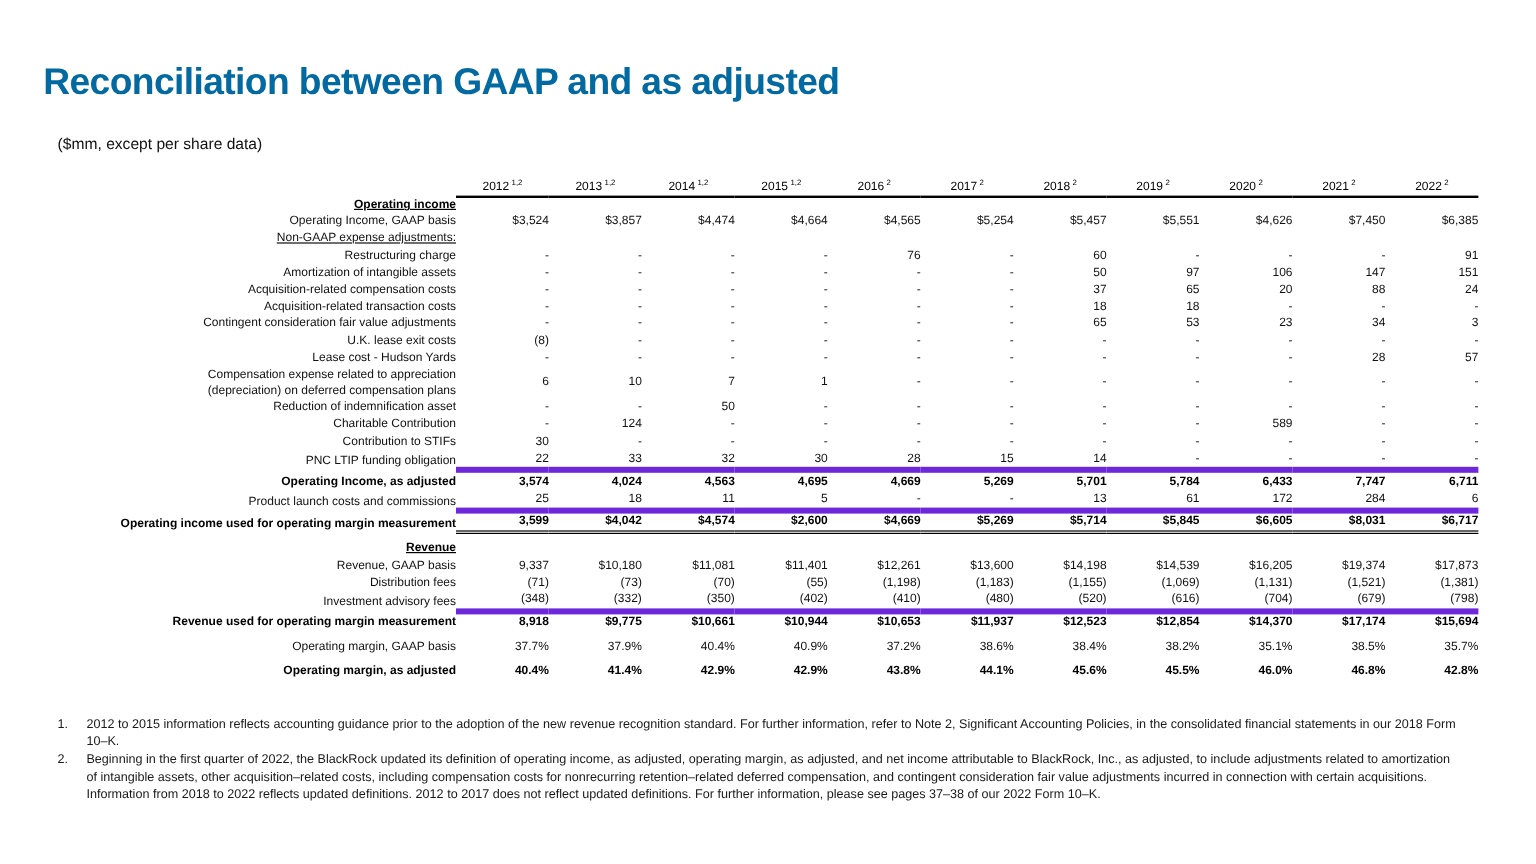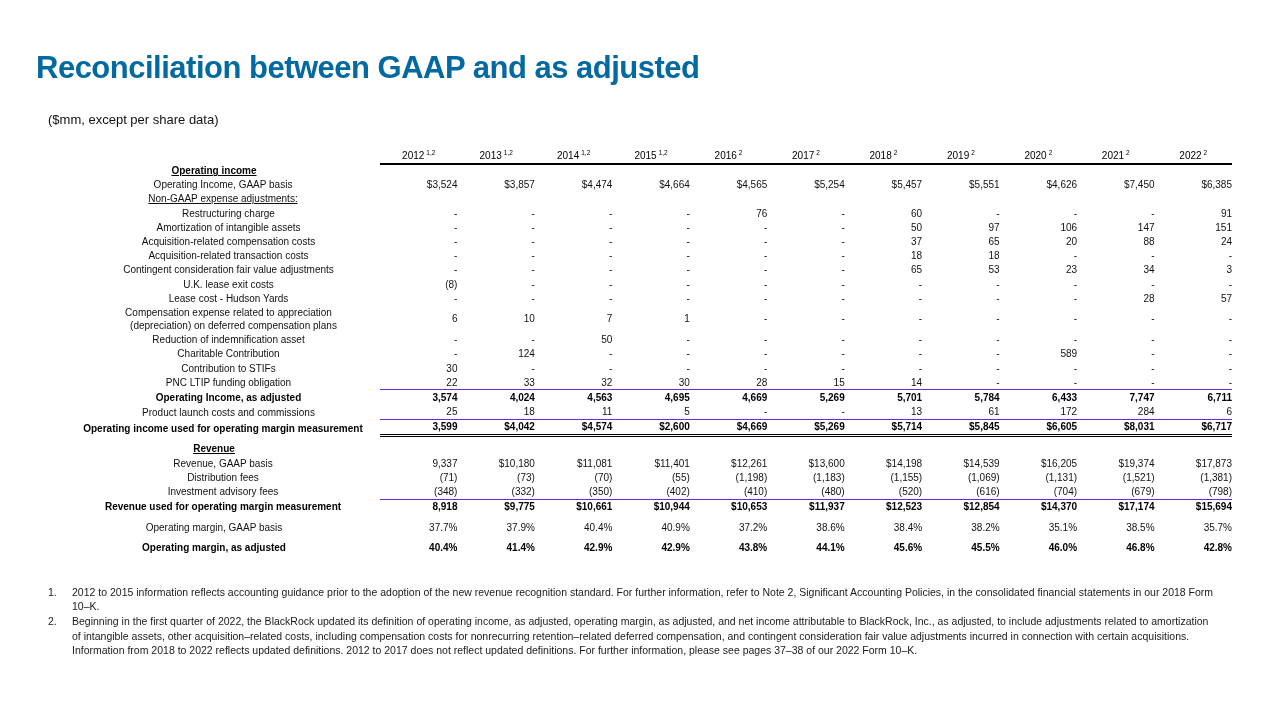--- a/index.html
+++ b/index.html
@@ -15,29 +15,29 @@
   .subtitle{margin:26px 0 18px 48px;font-size:13px;color:#111;}
   table.recon{
     margin:4px 48px 0 48px;width:1184px;table-layout:fixed;border-collapse:collapse;
     font-size:10px;color:#111;
   }
   table.recon th,table.recon td{padding:0.6px 0;line-height:13px;vertical-align:bottom;font-weight:normal;}
   th.lbl{width:332px;}
   th.col{border-bottom:2px solid #000;font-weight:bold;text-align:center;padding-bottom:2px;font-size:10px;color:#000;}
   th.col sup{font-size:6.5px;margin-left:2px;}
   td.val{text-align:right;padding-right:8px;white-space:nowrap;}
-  td.lbl{text-align:center;white-space:nowrap;overflow:hidden;}
+  td.lbl{text-align:right;white-space:nowrap;overflow:hidden;}
   td.lbl.ind0{padding-left:0;}
   td.lbl.ind1{padding-left:18px;}
   td.lbl.ind2{padding-left:29px;}
   td.lbl .l2{padding-left:10px;}
   td.lbl.ul, td.lbl.ul div{text-decoration:underline;}
   tr.bold td{font-weight:bold;color:#000;}
   tr.section td{font-weight:bold;color:#000;}
-  tr.bt td.val{border-top:1px solid #6d28d9;}
+  tr.bt td.val{border-top:5px solid #6d28d9;}
   tr.dbb td.val{border-bottom:3px double #000;}
   tr.sp td{padding-top:7px;}
   tr.twoline td.val{vertical-align:middle;}
   .notes{margin:30px 48px 0 48px;font-size:10.5px;line-height:14.5px;color:#1a1a1a;width:1170px;}
   .note-item{display:flex;margin-top:0.5px;}
   .note-num{width:24px;flex:none;}
   .note-text{flex:1;}
 </style>
 </head>
 <body>

